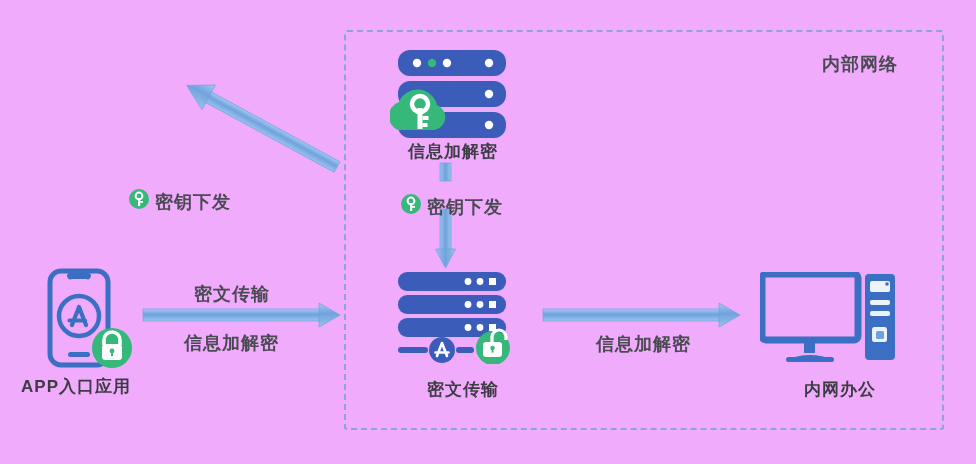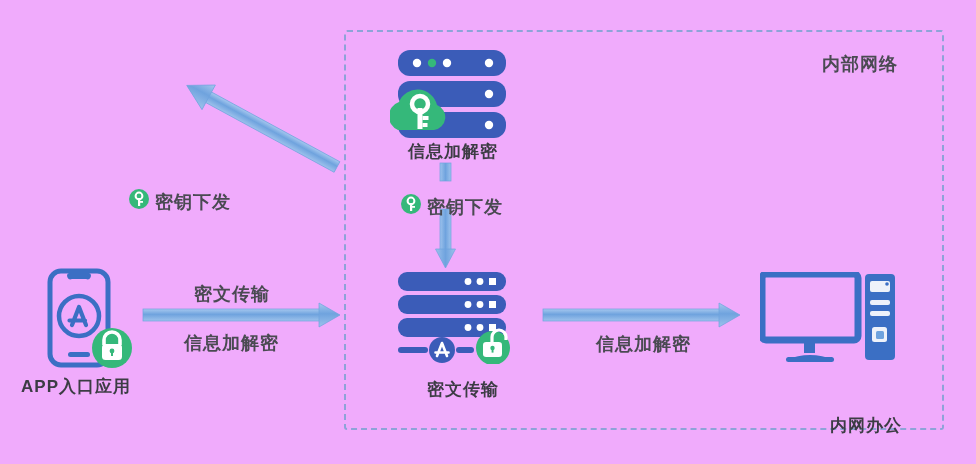--- a/index.html
+++ b/index.html
@@ -208,15 +208,15 @@
 
       <rect x="105" y="2" width="30" height="86" rx="4" fill="#3b6fc4"></rect>
       <rect x="110" y="9" width="20" height="11" rx="2" fill="#eef2fa"></rect>
       <circle cx="127" cy="12" r="1.8" fill="#3b6fc4"></circle>
       <rect x="110" y="28" width="20" height="5" rx="2" fill="#eef2fa"></rect>
       <rect x="110" y="39" width="20" height="5" rx="2" fill="#eef2fa"></rect>
       <rect x="112" y="55" width="15" height="15" rx="2.5" fill="#eef2fa"></rect>
       <rect x="116" y="59" width="8" height="8" rx="1.5" fill="#6fa3de"></rect>
     </svg>
   </div>
-  <div class="node-label" style="left:811px; top:378px; width:110px;margin-top:36px;">内网办公</div>
+  <div class="node-label" style="left:785px; top:378px; width:110px;">内网办公</div>
 
 </div>
 
 </body></html>

